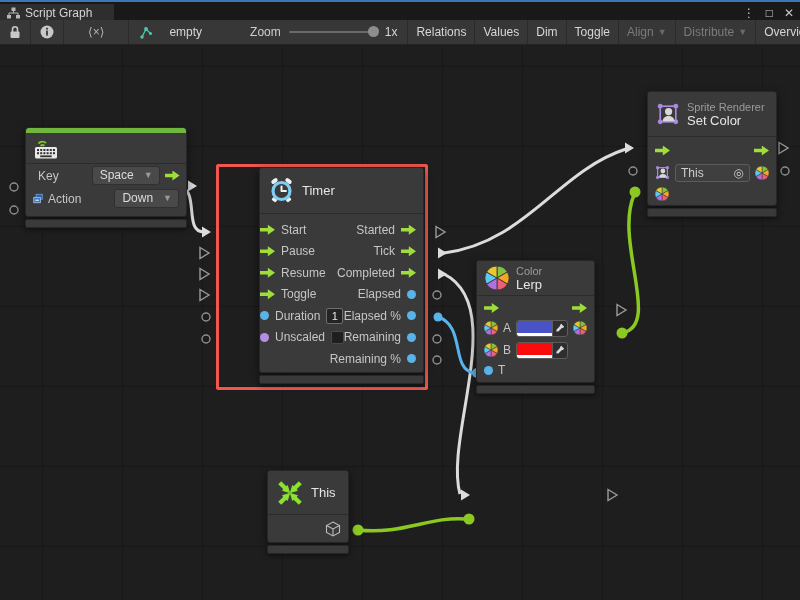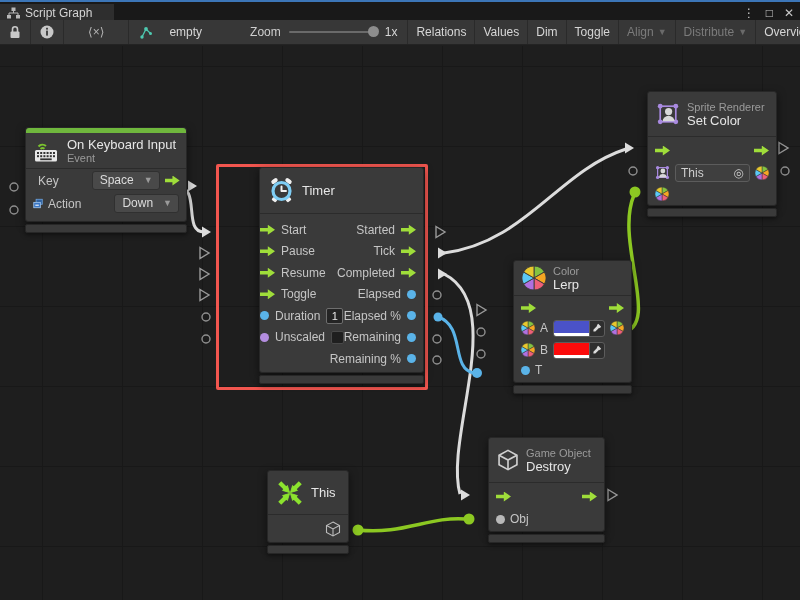--- a/index.html
+++ b/index.html
@@ -61,21 +61,21 @@
   #timer-wrap { left:216px; top:118px; width:212px; height:226px; border:3px solid #f2564f; border-radius:2px; }
   #timer { width:205px;padding-left:40px; }
   #timer .nhead { height:46px; }
   #timer .tbody { position:relative; height:158px; }
   .tcol { position:absolute; top:5px; }
   .tcol.l { left:0; } .tcol.r { right:7px; }
   .trow { height:21.5px; display:flex; align-items:center; gap:6px; color:#c5c5c5; font-size:12px; }
   .tcol.r .trow { justify-content:flex-end; }
 
   
-  #lerp { left:513px; top:214px; width:119px; }
+  #lerp { left:476px; top:214px; width:119px; }
   #lerp .nhead { height:35px; }
   #lerp .nrow.r1 { height:21px; padding-top:3px; }
   #lerp .nrow.rab { height:22px; }
   #lerp .nrow.rt { height:21px; padding-bottom:3px; }
   .colorfield { flex:1; height:17px; background:#2e2e2e; border:1px solid #5c5c5c; border-radius:3px;
     display:flex; overflow:hidden; }
   .swatch { flex:1; display:flex; flex-direction:column; }
   .swatch .c { flex:1; } .swatch .alpha { height:3px; background:#fff; }
   .dropper { width:15px; border-left:1px solid #5c5c5c; display:flex; align-items:center; justify-content:center; }
 
@@ -253,24 +253,20 @@
               <rect x="19" y="12" width="2" height="2"></rect>
             <rect x="3" y="15.2" width="2" height="2"></rect>
               <rect x="6.2" y="15.2" width="2" height="2"></rect>
               <rect x="9.4" y="15.2" width="2" height="2"></rect>
               <rect x="12.6" y="15.2" width="2" height="2"></rect>
               <rect x="15.8" y="15.2" width="2" height="2"></rect>
               <rect x="19" y="15.2" width="2" height="2"></rect>
             <rect x="6.2" y="18.4" width="11.5" height="1.8"></rect>
           </g>
         </svg>
-        <div>
-          <div class="ntitle">On Keyboard Input</div>
-          <div class="nsub">Event</div>
-        </div>
       </div>
       <div class="nrow">
         <svg width="13" height="13" viewBox="0 0 13 13">
           <rect x="4" y="1" width="8" height="6.5" fill="#2e5f9e" stroke="#6fa6e0" stroke-width="1"></rect>
           <rect x="1" y="5" width="8.5" height="7" fill="#3a76c4" stroke="#a8ccf2" stroke-width="1"></rect>
           <rect x="3" y="8" width="4.5" height="1.4" fill="#fff"></rect>
         </svg>
         <span class="lbl">Key</span>
         <div class="dropdown">
           <span>Space</span>
@@ -518,43 +514,20 @@
               <path d="M8,8 L8,16 A8,8 0 0 1 1.07,12 Z" fill="#b070e0"></path>
               <path d="M8,8 L1.07,12 A8,8 0 0 1 1.07,4 Z" fill="#5bc8f5"></path>
               <path d="M8,8 L1.07,4 A8,8 0 0 1 8,0 Z" fill="#e8c82e"></path>
             </g>
         </svg>
       </div>
     </div>
     <div class="node-footer"></div>
   </div>
 
-  <div class="node" id="destroy">
-    <div class="node-main">
-      <div class="nhead">
-        <svg width="22" height="22" viewBox="0 0 16 16">
-          <path d="M8,1 L14.5,4.5 V11.5 L8,15 L1.5,11.5 V4.5 Z" stroke="#cfcfcf" stroke-width="1.2" fill="none"></path>
-          <path d="M1.5,4.5 L8,8 L14.5,4.5 M8,8 V15" stroke="#cfcfcf" stroke-width="1.2" fill="none"></path>
-        </svg>
-        <div>
-          <div class="nsub">Game Object</div>
-          <div class="ntitle">Destroy</div>
-        </div>
-      </div>
-      <div class="nrow r1">
-        <div class="flow-arrow"></div>
-        <div class="flow-arrow ml-auto"></div>
-      </div>
-      <div class="nrow">
-        <div class="dot gray"></div>
-        <span>Obj</span>
-      </div>
-    </div>
-    <div class="node-footer"></div>
-  </div>
 
   <div class="node" id="thisnode">
     <div class="node-main">
       <div class="nhead">
         <svg width="28" height="28" viewBox="0 0 30 30">
           <g fill="#8ce32e" stroke="#8ce32e">
             <g>
                 <path d="M4,4 L10,10" stroke-width="4.5"></path>
                 <polygon points="14.5,14.5 7,12.2 12.2,7"></polygon>
               </g>

